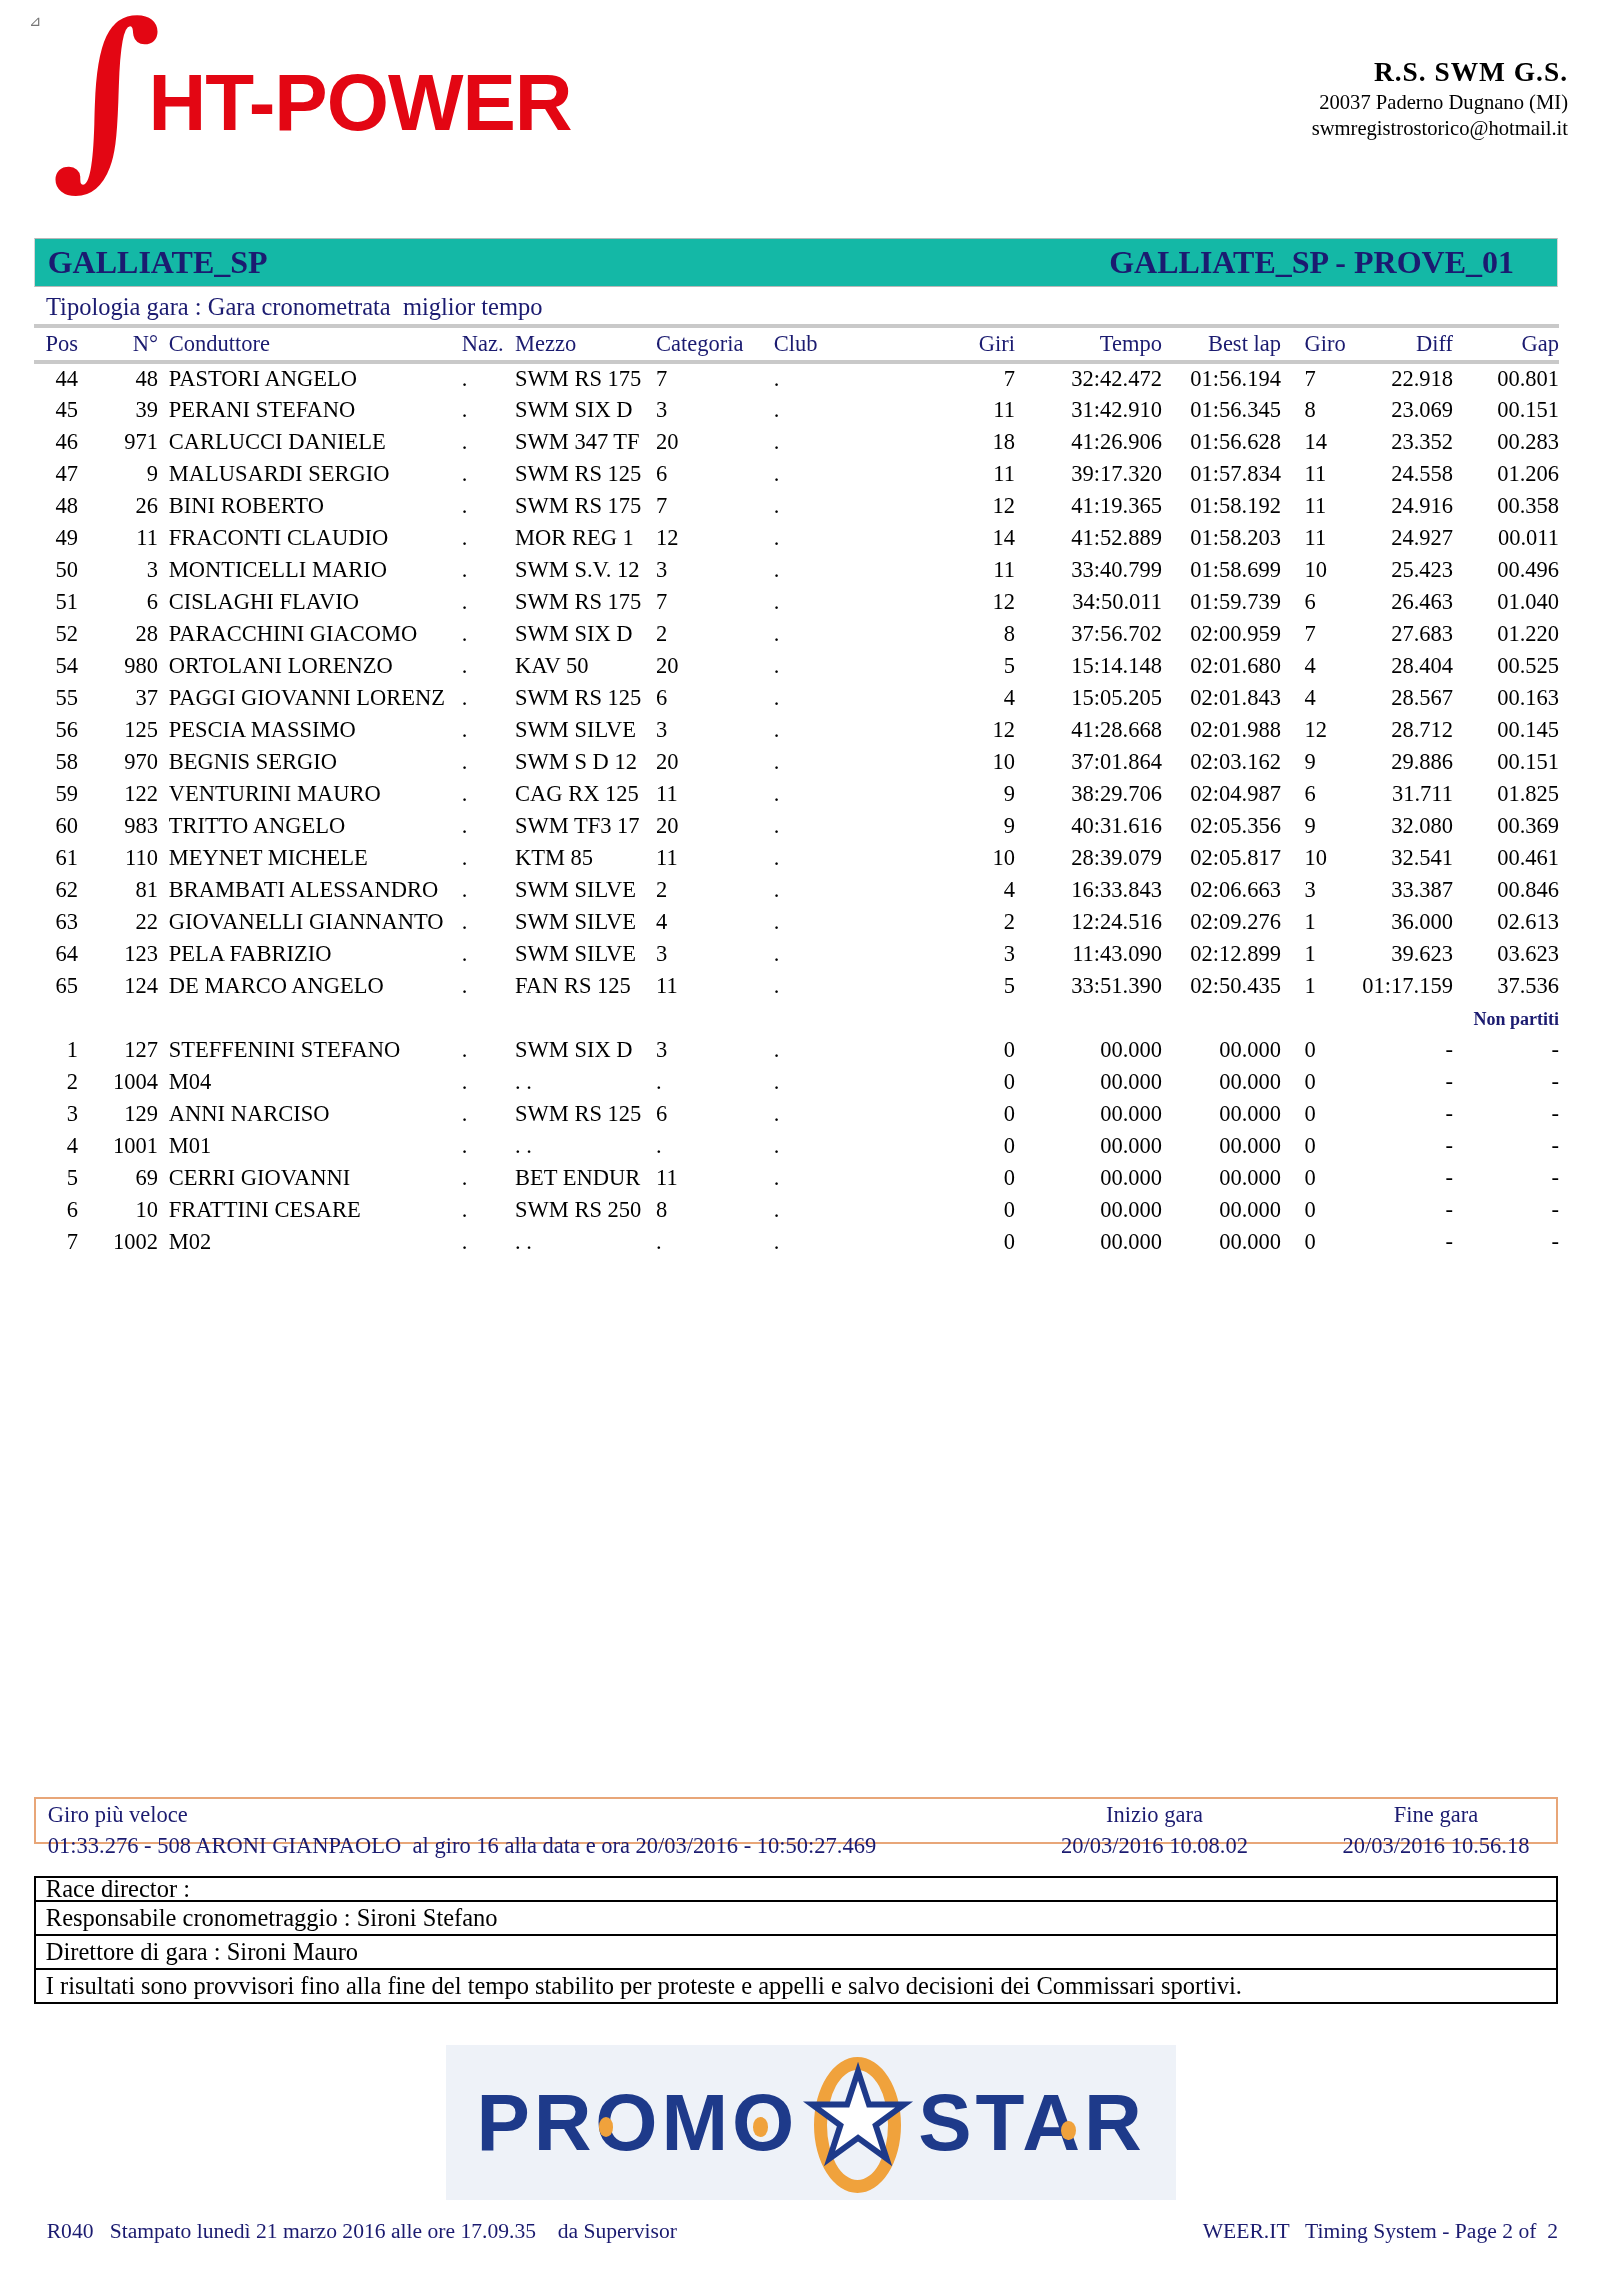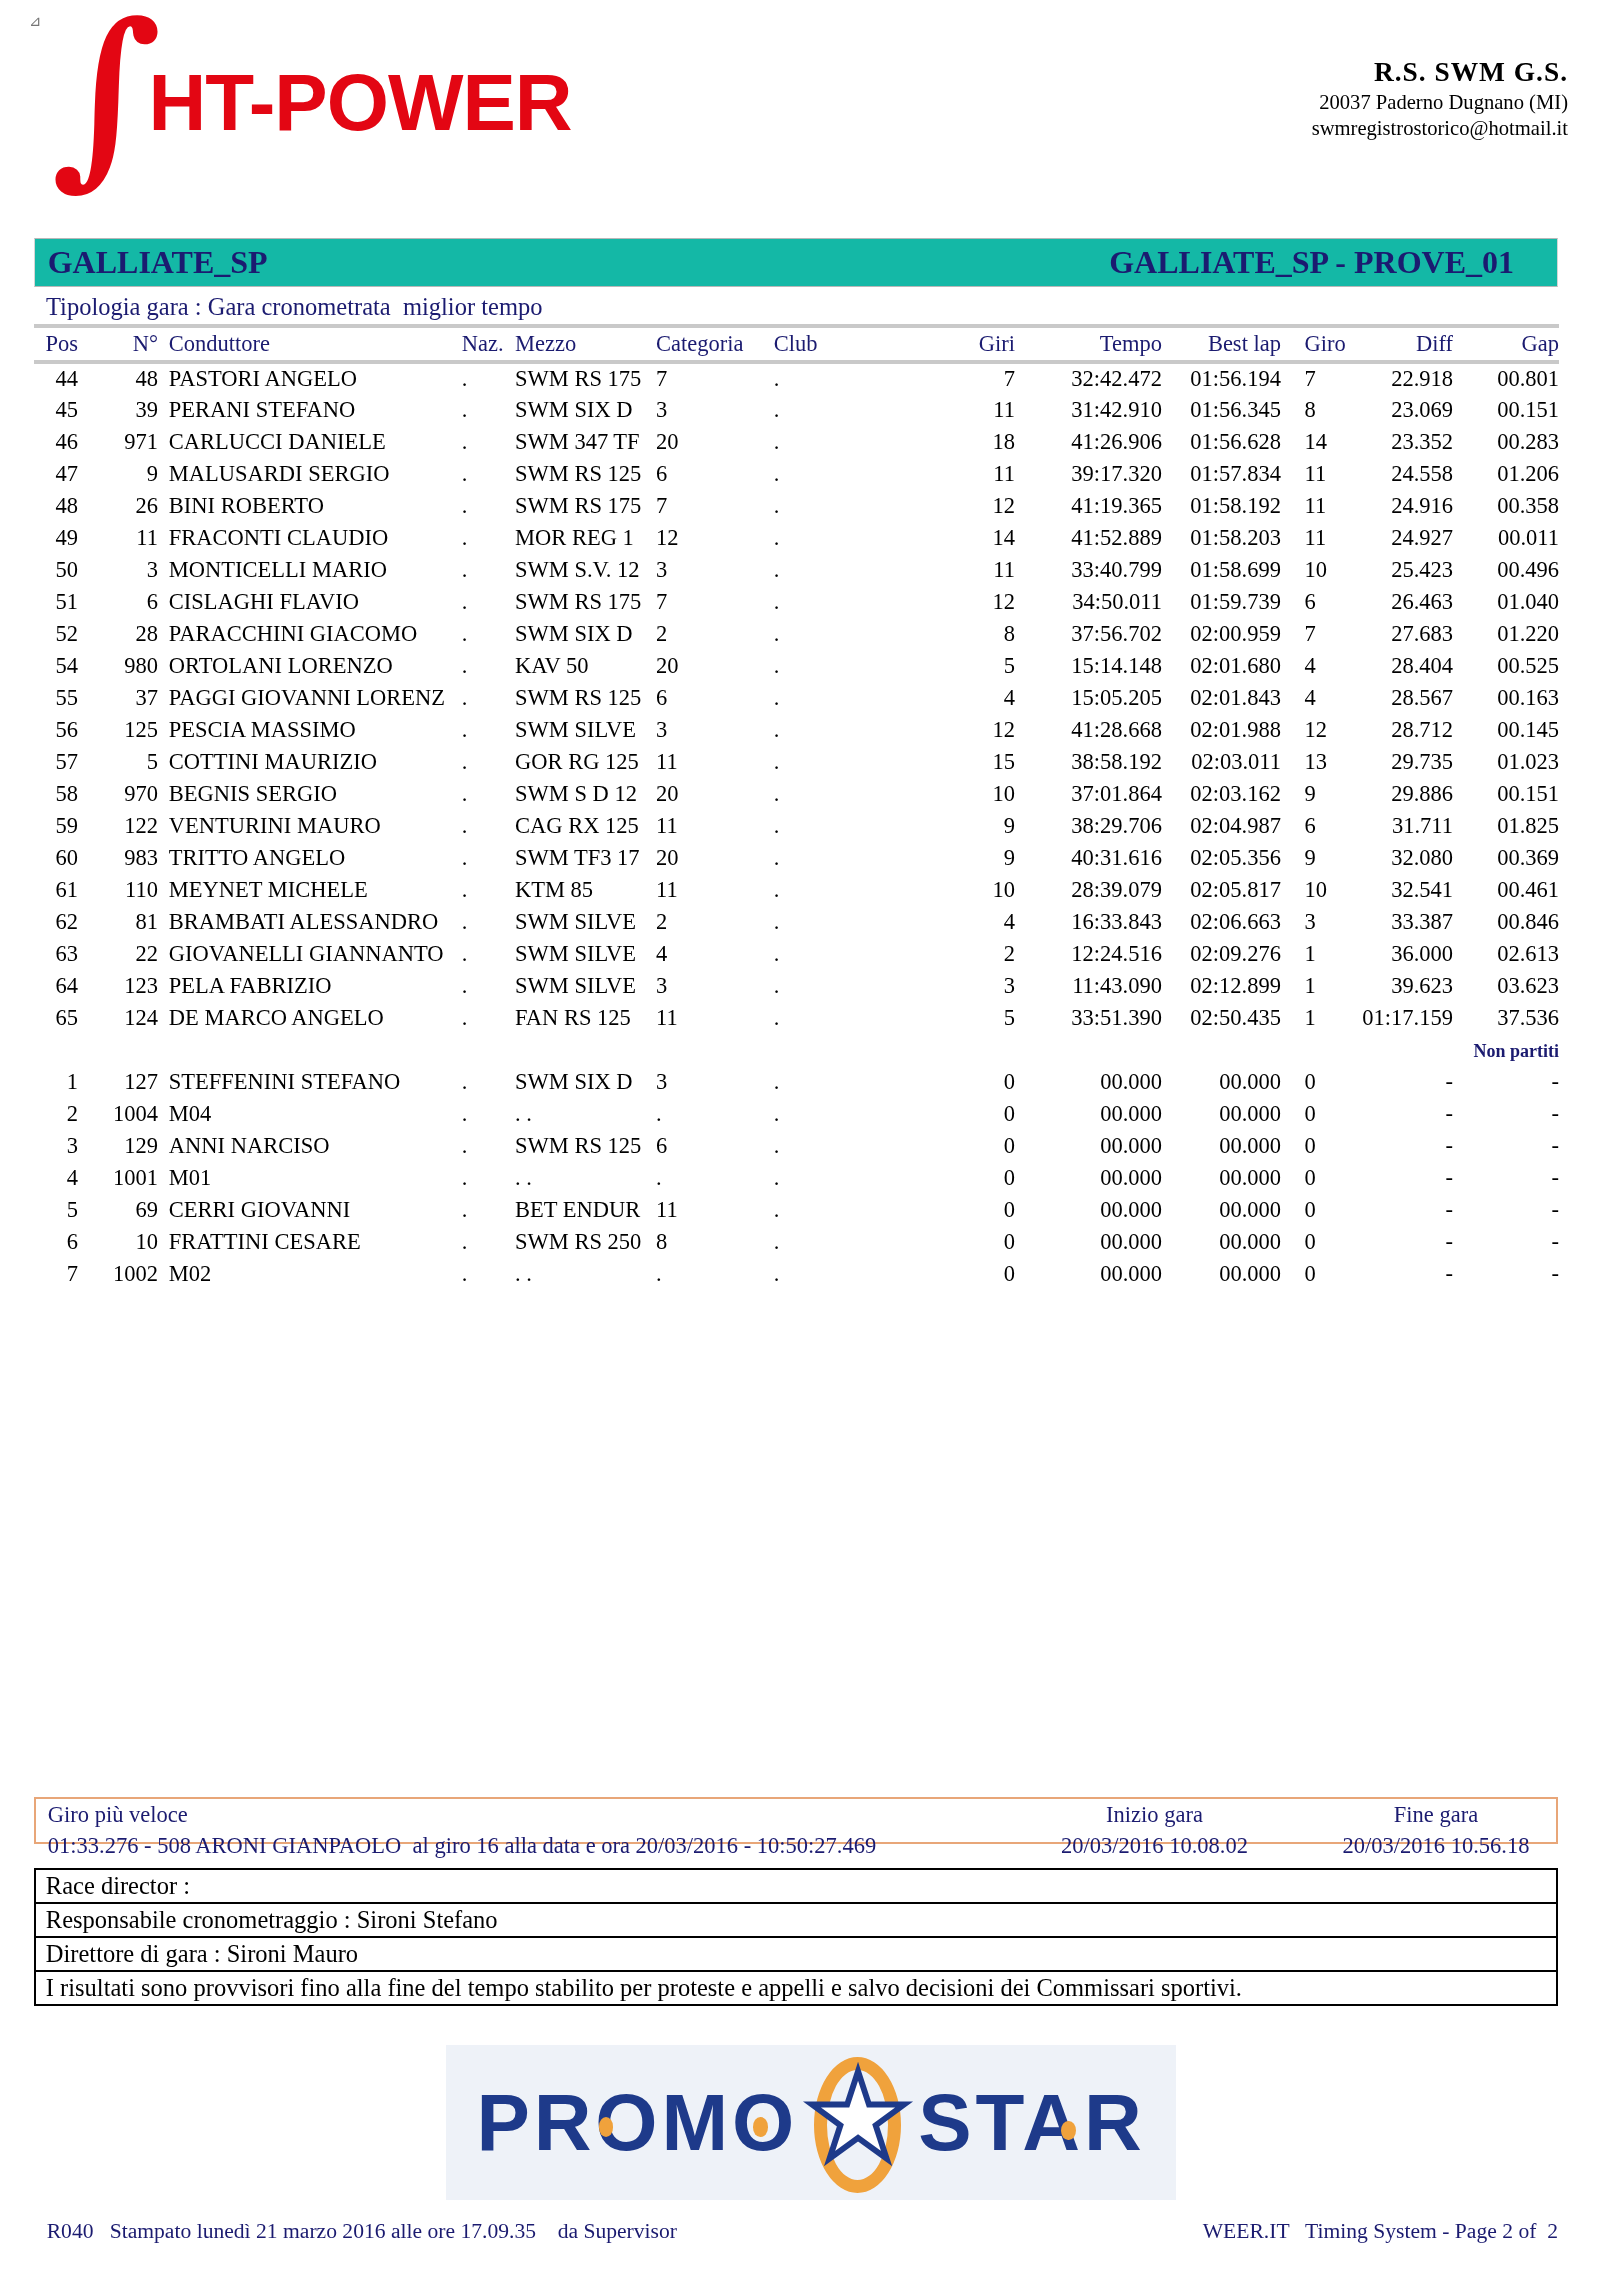--- a/index.html
+++ b/index.html
@@ -54,21 +54,21 @@
   
   .summary{position:absolute;left:34px;top:1797px;width:1524px;height:47px;box-sizing:border-box;
            border:2px solid #e8a678;display:grid;grid-template-columns:1fr 323px 240px;
            grid-template-rows:31px 31px;align-items:center;color:#1b1b70;font-size:22.5px;}
   .summary .l{padding-left:11.8px;white-space:pre;}
   .summary .c{text-align:center;}
   
   .officials{position:absolute;left:34px;top:1868px;width:1524px;}
   .obox{box-sizing:border-box;border:2px solid #000;height:36px;display:flex;align-items:center;
         padding-left:9.8px;font-size:24.5px;color:#000;background:#fff;margin-top:-2px;}
-  .obox:first-child{margin-top:0;height:36px;}
+  .obox:first-child{margin-top:8px;height:26px;}
   
   .promoband{position:absolute;left:446px;top:2045px;width:730px;height:155px;background:#eef2f8;
              display:flex;align-items:center;justify-content:center;
              font-family:"Liberation Sans","DejaVu Sans",sans-serif;}
   .promo-txt{font-size:80px;font-weight:bold;color:#1e3a8a;letter-spacing:3.9px;position:relative;}
   .pdot{position:absolute;width:14.7px;height:19.6px;border-radius:50%;background:#f0a23c;}
   .star-emblem{position:relative;width:116px;height:147px;margin:0 2px;}
   .star-ring{position:absolute;left:13.7px;top:7.8px;width:61px;height:110px;
              border:13.7px solid #f0a23c;border-radius:50%;}
   .star-glyph{position:absolute;left:0;top:-5.9px;width:116px;text-align:center;font-size:120px;
@@ -311,35 +311,20 @@
             <td>3</td>
             <td>.</td>
             <td>12</td>
             <td>41:28.668</td>
             <td>02:01.988</td>
             <td>12</td>
             <td>28.712</td>
             <td>00.145</td>
           </tr>
           <tr>
-            <td>57</td>
-            <td>5</td>
-            <td>COTTINI MAURIZIO</td>
-            <td>.</td>
-            <td>GOR RG 125</td>
-            <td>11</td>
-            <td>.</td>
-            <td>15</td>
-            <td>38:58.192</td>
-            <td>02:03.011</td>
-            <td>13</td>
-            <td>29.735</td>
-            <td>01.023</td>
-          </tr>
-          <tr>
             <td>58</td>
             <td>970</td>
             <td>BEGNIS SERGIO</td>
             <td>.</td>
             <td>SWM S D 12</td>
             <td>20</td>
             <td>.</td>
             <td>10</td>
             <td>37:01.864</td>
             <td>02:03.162</td>

